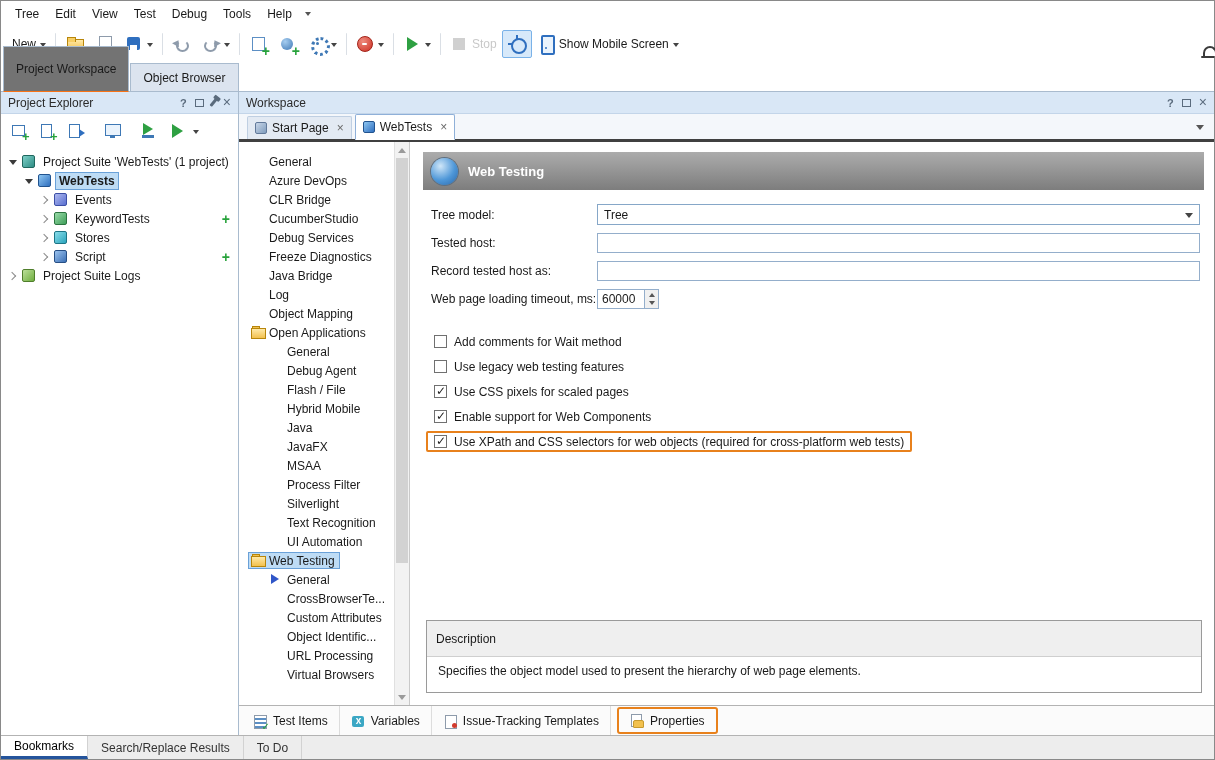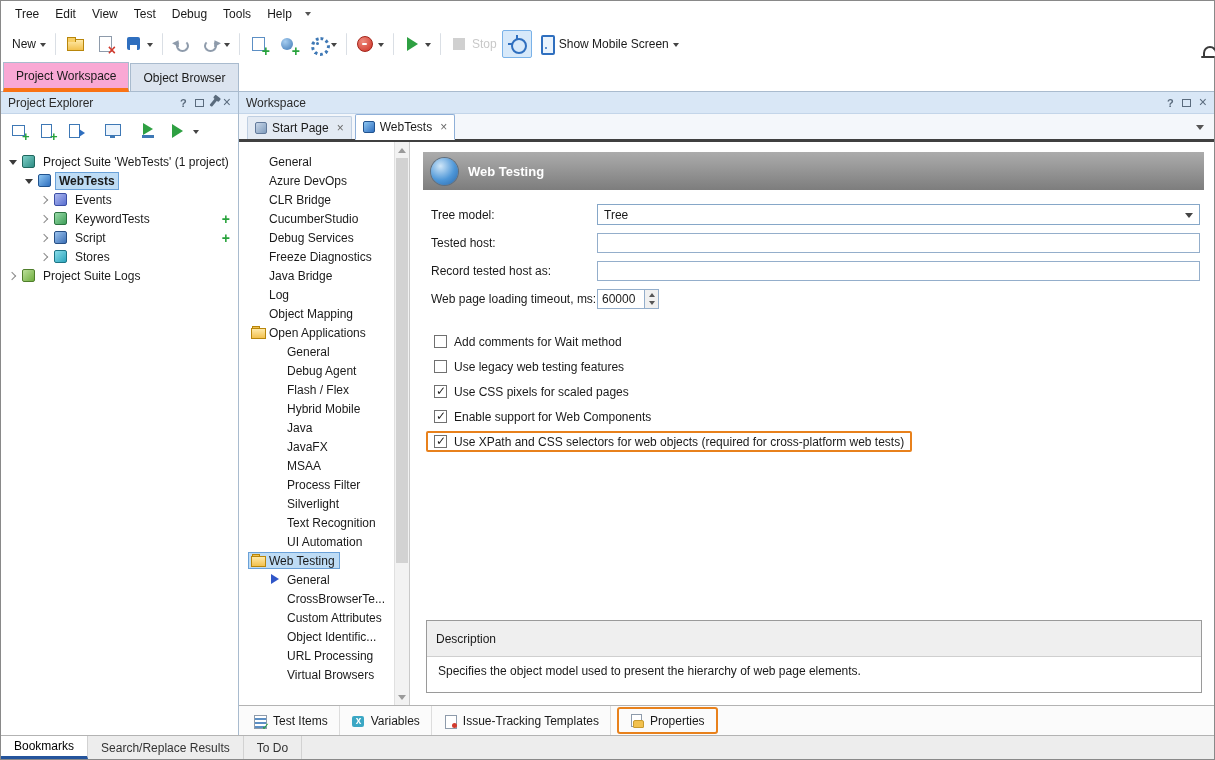--- a/index.html
+++ b/index.html
@@ -49,21 +49,21 @@
 .tb-btn[data-icon="mobile"] .tb-ico::before{content:"";left:4px;top:0;width:10px;height:16px;border:2px solid #2F6FBF;border-radius:2px;background:#EAF3FC}
 .tb-btn[data-icon="mobile"] .tb-ico::after{content:"";left:8px;top:12px;width:2px;height:2px;background:#2F6FBF;border-radius:50%}
 .tb-bell{margin-left:auto;margin-right:8px}
 .bell-i{position:relative;width:16px;height:16px}
 .bell-i::before{content:"";position:absolute;left:3px;top:2px;width:10px;height:10px;border:2px solid #3A3A3A;border-bottom:none;border-radius:8px 8px 0 0;background:#fff}
 .bell-i::after{content:"";position:absolute;left:1px;top:12px;width:14px;height:2px;background:#3A3A3A;border-radius:1px}
 
 
 .maintabs{position:absolute;top:62px;left:1px;right:1px;height:30px;background:#fff;display:flex;align-items:flex-end;padding-left:2px;border-bottom:1px solid #A9BBCE}
 .main-tab{height:28px;display:flex;align-items:center;padding:0 12px;border:1px solid #A9BBCE;border-bottom:none;background:#DCE4EF;margin-right:1px;white-space:nowrap}
-.main-tab[data-active="true"]{background:#f9a8d4;z-index:2;height:30px;margin-bottom:-1px;border-bottom:4px solid #f97316}
+.main-tab[data-active="true"]{background:#737373;z-index:2;height:46px;margin-bottom:-1px;border-bottom:1px solid #f97316}
 
 
 .main{position:absolute;top:92px;left:1px;right:1px;bottom:25px;display:flex}
 
 
 .left-panel{width:238px;flex:none;border-right:1px solid #A9BBCE;display:flex;flex-direction:column;background:#fff}
 .panel-header{height:22px;flex:none;background:#D9E7F6;border-bottom:1px solid #C3D5E9;display:flex;align-items:center;padding:0 7px;color:#2B2B2B}
 .ph-title{flex:1;white-space:nowrap}
 .ph-ic{display:flex;align-items:center;gap:8px;color:#5A6B7D}
 .ph-q::before{content:"?";font-size:11px;font-weight:bold}
@@ -340,31 +340,31 @@
           <span class="t-icon"></span>
           <span class="t-label">Events</span>
 
         </div>
         <div class="tree-row" data-indent="2" data-expander="right" data-icon="keyword" data-plus="true">
           <span class="expander"></span>
           <span class="t-icon"></span>
           <span class="t-label">KeywordTests</span>
           <span class="t-plus"></span>
         </div>
+        <div class="tree-row" data-indent="2" data-expander="right" data-icon="stores">
+          <span class="expander"></span>
+          <span class="t-icon"></span>
+          <span class="t-label">Stores</span>
+
+        </div>
         <div class="tree-row" data-indent="2" data-expander="right" data-icon="script" data-plus="true">
           <span class="expander"></span>
           <span class="t-icon"></span>
           <span class="t-label">Script</span>
           <span class="t-plus"></span>
-        </div>
-        <div class="tree-row" data-indent="2" data-expander="right" data-icon="stores">
-          <span class="expander"></span>
-          <span class="t-icon"></span>
-          <span class="t-label">Stores</span>
-
         </div>
         <div class="tree-row" data-indent="0" data-expander="right" data-icon="logs">
           <span class="expander"></span>
           <span class="t-icon"></span>
           <span class="t-label">Project Suite Logs</span>
 
         </div>
       </div>
   </div>
 
@@ -466,21 +466,21 @@
             </div>
             <div class="nav-row" data-indent="1" data-icon="none">
               <span class="nv-inner">
                 <span class="nv-icon"></span>
                 <span class="nv-label">Debug Agent</span>
               </span>
             </div>
             <div class="nav-row" data-indent="1" data-icon="none">
               <span class="nv-inner">
                 <span class="nv-icon"></span>
-                <span class="nv-label">Flash / Flex</span>
+                <span class="nv-label">Flash / File</span>
               </span>
             </div>
             <div class="nav-row" data-indent="1" data-icon="none">
               <span class="nv-inner">
                 <span class="nv-icon"></span>
                 <span class="nv-label">Hybrid Mobile</span>
               </span>
             </div>
             <div class="nav-row" data-indent="1" data-icon="none">
               <span class="nv-inner">

